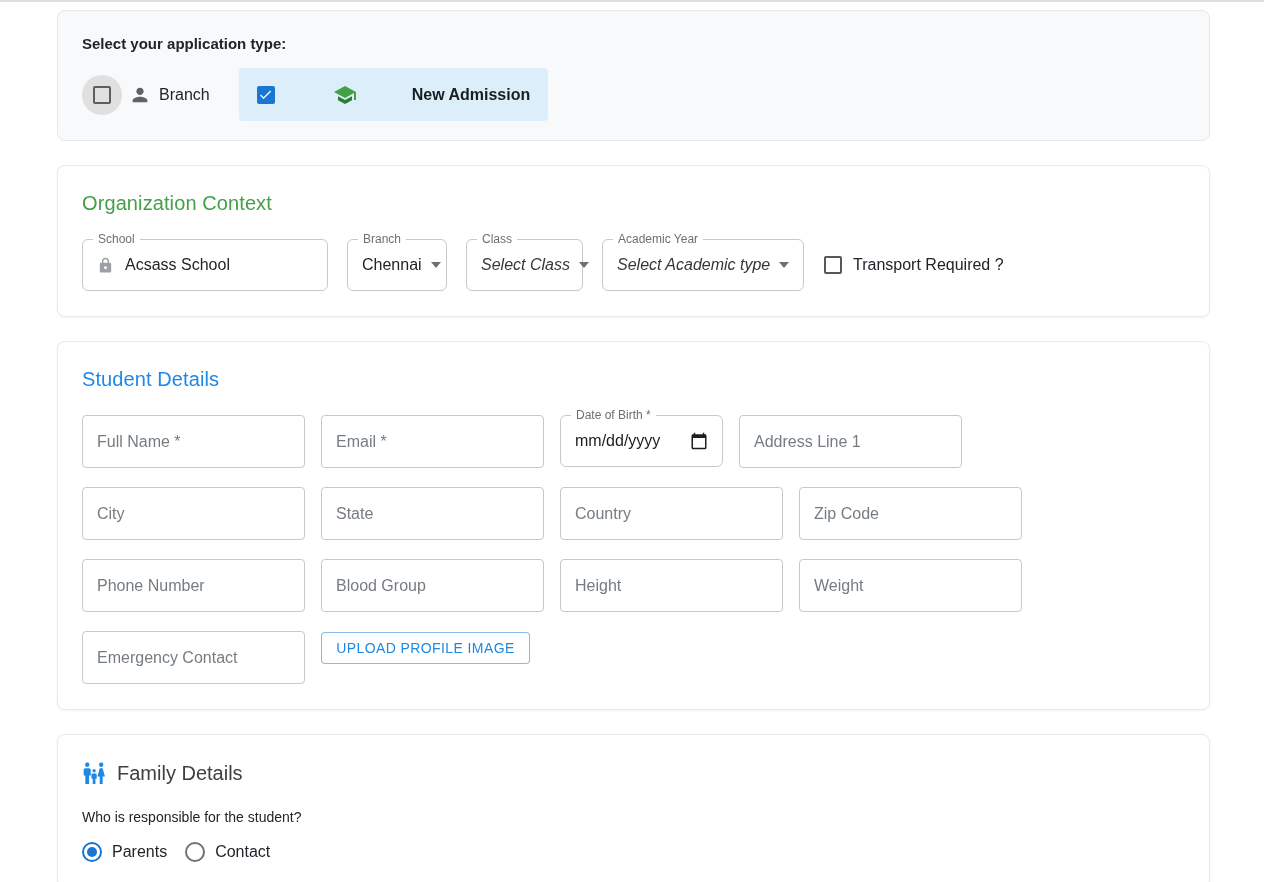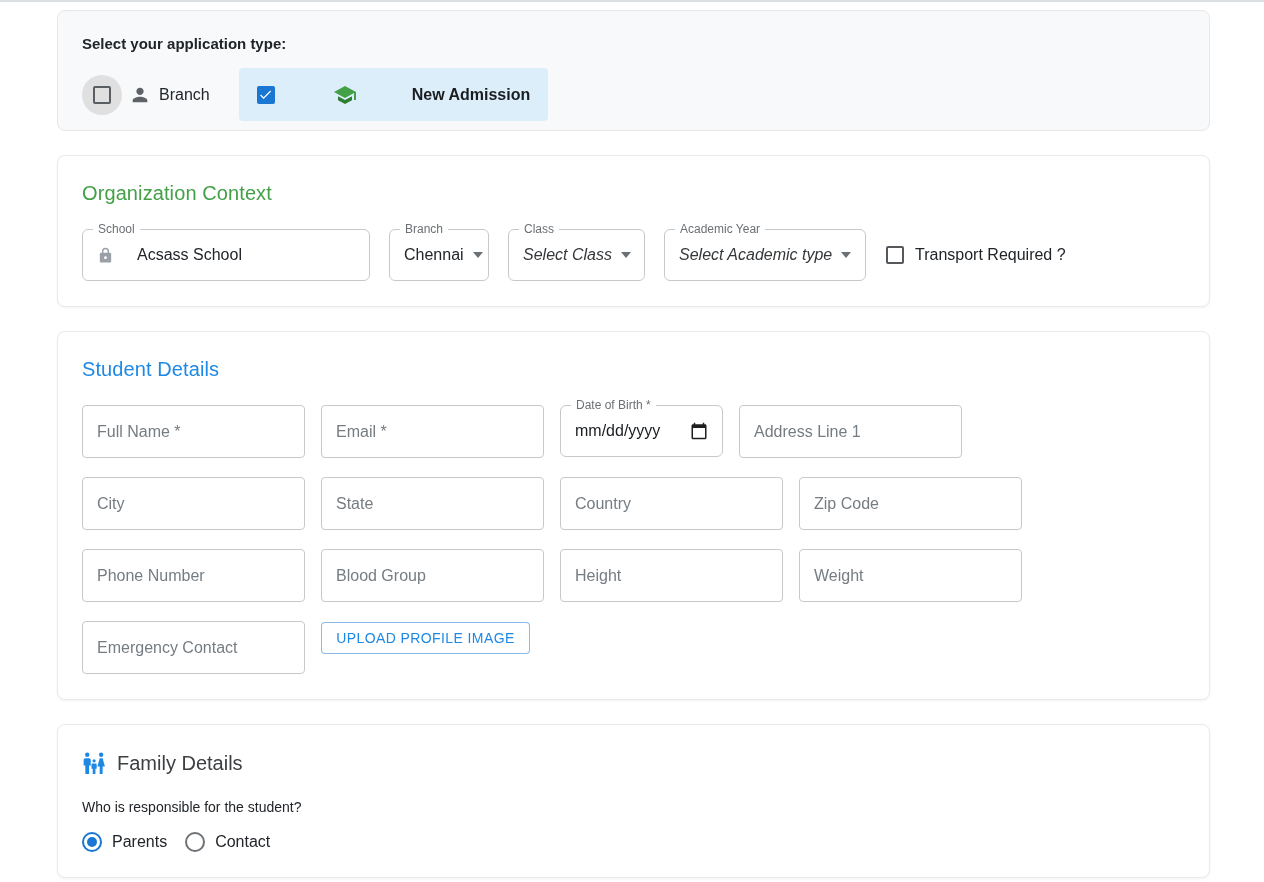--- a/index.html
+++ b/index.html
@@ -19,21 +19,21 @@
     border: 1px solid #e8eaec;
     border-radius: 8px;
     box-shadow: 0 1px 3px rgba(0,0,0,.05);
     margin-bottom: 24px;
     padding: 26px 7px 25px 24px;
   }
   .card--muted {
     background: var(--card-muted-bg, #f8f9fa);
     border-color: #e5e7e9;
     box-shadow: none;
-    padding: 24px 24px 9px 24px;
+    padding: 24px 24px 19px 24px;
   }
 
   .section-title { font-size: 20px; font-weight: 400; margin: 0 0 24px 0; letter-spacing: .1px; }
   .section-title.green { color: var(--accent-green, #43a047); }
   .section-title.blue  { color: var(--accent-blue, #1e88e5); }
 
   
   .apptype-title { font-size: 15px; font-weight: 700; color: #212529; margin-bottom: 16px; }
   .options-row { display: flex; align-items: center; }
 
@@ -82,23 +82,23 @@
     font-size: 12px; color: #6b7075; line-height: 14px; white-space: nowrap;
   }
   .outlined .value { font-size: 16px; color: #212529; white-space: nowrap; }
   .outlined .value.italic { font-style: italic; color: #35383b; }
   .lock-svg { width: 17px; height: 17px; margin-right: 11px; }
   .caret {
     width: 0; height: 0; margin-left: 9px;
     border-left: 5px solid transparent; border-right: 5px solid transparent;
     border-top: 6px solid #6b7075;
   }
-  .w-school { width: 288px; gap: 12px; }
+  .w-school { width: 246px; }
   .w-branch { width: 100px; }
-  .w-class  { width: 137px; text-align: right; }
+  .w-class  { width: 117px; text-align: right; }
   .w-ay     { width: 202px; }
   .w-dob    { width: 163px; justify-content: space-between; }
 
   .plain-check { display: flex; align-items: center; cursor: pointer; margin-left: 1px; }
   .plain-check .cb--unchecked { border-color: #55585c; background: #fff; }
   .plain-check-label { font-size: 16px; color: #212529; margin-left: 11px; }
 
   
   .grid-row { display: flex; align-items: flex-start; gap: 16px; margin-bottom: 19px; }
   .grid-row:last-child { margin-bottom: 0; }

